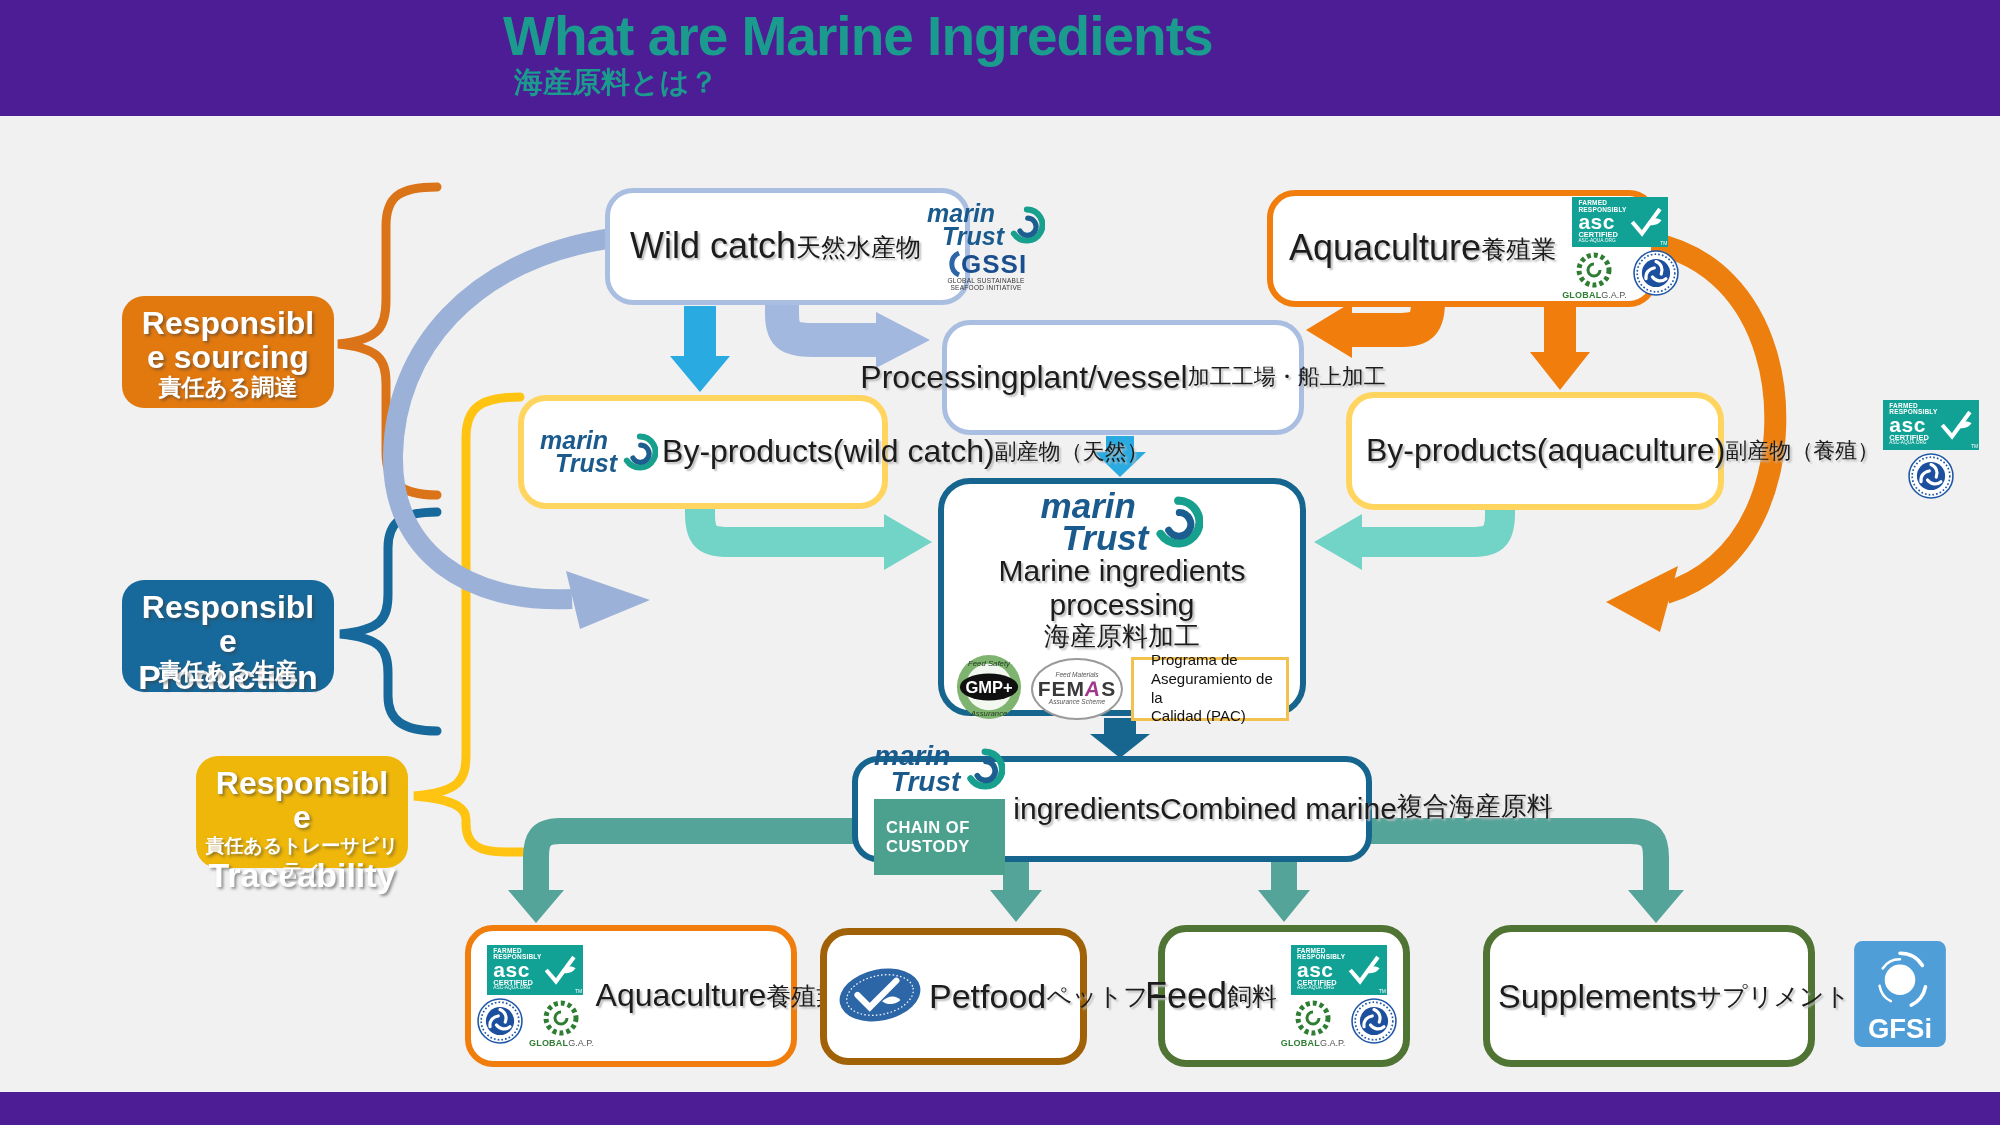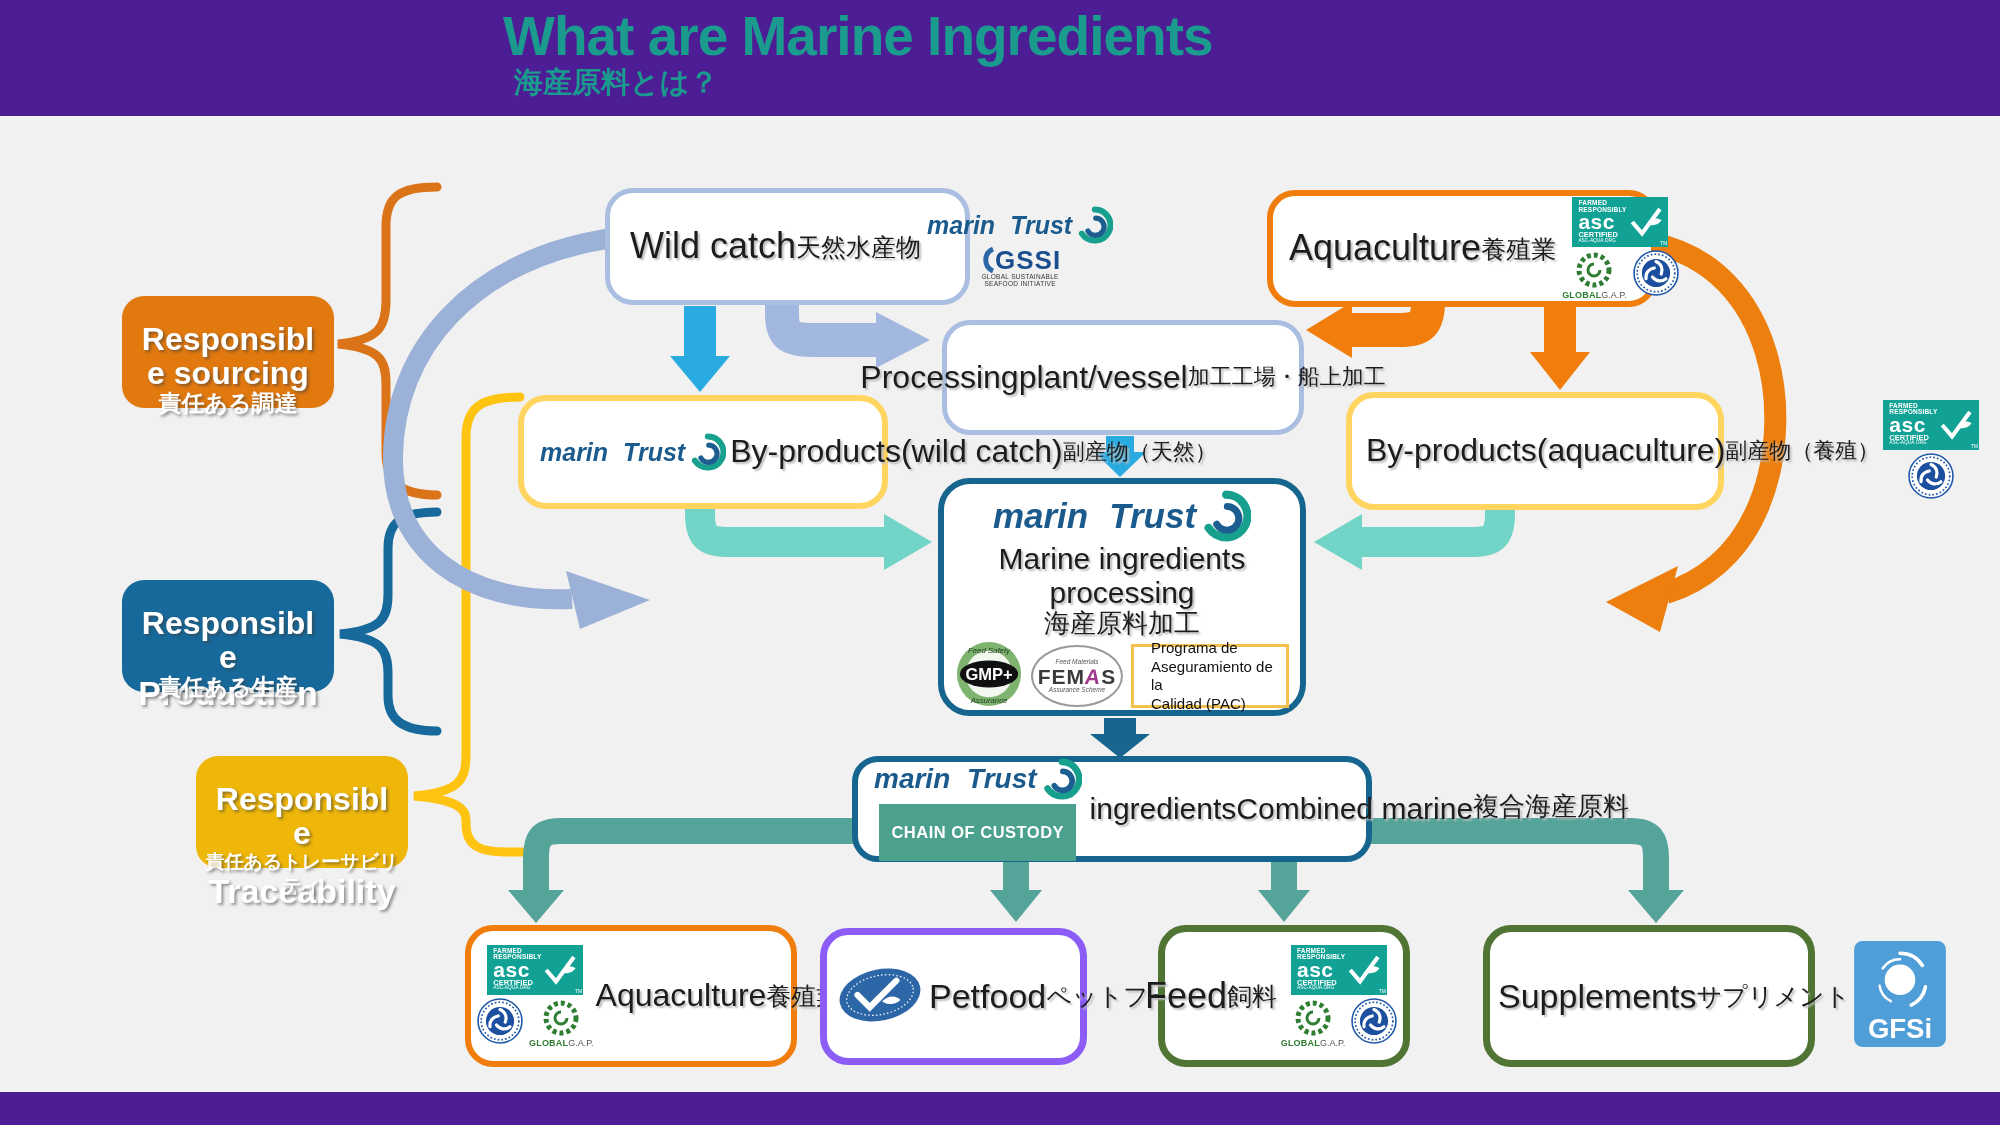--- a/index.html
+++ b/index.html
@@ -11,46 +11,46 @@
   #title{position:absolute;left:503px;top:4px;font-size:55px;font-weight:bold;color:#1B9A8E;letter-spacing:-1px;z-index:3;}
   #subtitle{position:absolute;left:514px;top:63px;font-size:29px;font-weight:bold;color:#1B9A8E;z-index:3;}
   
   .box{position:absolute;background:#fff;border-radius:28px;box-sizing:border-box;z-index:2;display:flex;align-items:center;}
   .ttl,.jp,.bl{color:#1c1c1c;text-shadow:2px 2px 2px #bcbcbc;line-height:1.12;}
   .t36{font-size:36px;} .t34{font-size:34px;} .t32{font-size:32px;} .t30{font-size:30px;}
   .jp{font-size:25px;} .jp22{font-size:22px;} .jp26{font-size:26px;}
   .stack{display:flex;flex-direction:row;align-items:center;justify-content:flex-end;}
   
   .tag{position:absolute;border-radius:22px;color:#fff;text-align:center;font-weight:bold;z-index:2;
-       text-shadow:2px 2px 3px rgba(60,60,60,.55);padding-top:26px;box-sizing:border-box;overflow:visible;}
+       text-shadow:2px 2px 3px rgba(60,60,60,.55);padding-top:10px;box-sizing:border-box;overflow:visible;}
   .tag div{line-height:34px;font-size:32px;}
   .tag .tjp{font-size:23px;line-height:26px;font-weight:bold;position:relative;z-index:2;}
   .tag .tjp-small{font-size:19px;line-height:24px;position:relative;z-index:2;}
   .tag .en3{margin-top:-26px;font-size:34px;line-height:38px;position:relative;z-index:1;}
   #tag-src{left:122px;top:296px;width:212px;height:112px;background:#E2790F;}
   #tag-prod{left:122px;top:580px;width:212px;height:112px;background:#17699B;}
   #tag-trace{left:196px;top:756px;width:212px;height:112px;background:#EFB70A;}
   
   #box-wild{left:605px;top:188px;width:365px;height:117px;border:5px solid #A9BEE0;padding:2px 10px 2px 20px;gap:6px;}
   #box-aqtop{left:1267px;top:190px;width:390px;height:117px;border:6px solid #F07D0C;padding:2px 8px 2px 16px;gap:6px;}
   #box-proc{left:942px;top:320px;width:362px;height:115px;border:5px solid #A9BEE0;justify-content:center;}
   #box-bpw{left:518px;top:395px;width:370px;height:114px;border:6px solid #FFD45F;padding:2px 8px;gap:4px;}
   #box-bpa{left:1346px;top:392px;width:378px;height:118px;border:6px solid #FFD45F;padding:2px 8px 2px 14px;gap:4px;}
   #box-mproc{left:938px;top:478px;width:368px;height:238px;border:6px solid #15658E;border-radius:32px;flex-direction:column;justify-content:flex-start;padding:4px 6px 8px 6px;}
   #box-comb{left:852px;top:756px;width:520px;height:106px;border:6px solid #15658E;border-radius:26px;padding:4px 10px 4px 16px;gap:8px;}
   #box-aqbot{left:465px;top:925px;width:332px;height:142px;border:6px solid #F07D0C;padding:4px 6px;gap:2px;}
-  #box-pet{left:820px;top:928px;width:267px;height:137px;border:7px solid #8b5cf6;padding:4px 6px 4px 10px;gap:6px;}
+  #box-pet{left:820px;top:928px;width:267px;height:137px;border:7px solid #a16207;padding:4px 6px 4px 10px;gap:6px;}
   #box-feed{left:1158px;top:925px;width:252px;height:142px;border:7px solid #4F7434;padding:4px 4px 4px 12px;gap:2px;}
   #box-supp{left:1483px;top:925px;width:332px;height:142px;border:7px solid #4F7434;padding:4px 8px;gap:4px;}
   .flex1{flex:1;}
   .col{display:flex;flex-direction:column;align-items:center;justify-content:center;}
   .row{display:flex;flex-direction:row;align-items:center;justify-content:center;}
   
   .mt{display:inline-flex;align-items:center;gap:3px;}
-  .mt-t{display:flex;font-style:italic;font-weight:bold;color:#1A5A8C;line-height:.92;}
+  .mt-t{display:flex;flex-direction:column;font-style:italic;font-weight:bold;color:#1A5A8C;line-height:.92;}
   .mt-t .mt2{margin-left:.6em;}
   .mt-sm .mt-t{font-size:25px;} .mt-sm .mt-s{width:38px;height:38px;}
   .mt-md .mt-t{font-size:28px;} .mt-md .mt-s{width:42px;height:42px;}
   .mt-lg .mt-t{font-size:35px;} .mt-lg .mt-s{width:52px;height:52px;}
   
   .gssi{display:flex;flex-direction:column;align-items:center;line-height:1;}
   .gssi-row{display:flex;align-items:center;}
   .gssi-name{font-size:26px;font-weight:bold;color:#1B4E8E;letter-spacing:1px;}
   .gssi-cap{display:flex;flex-direction:column;align-items:center;font-size:6.5px;color:#333;letter-spacing:.3px;}
   

